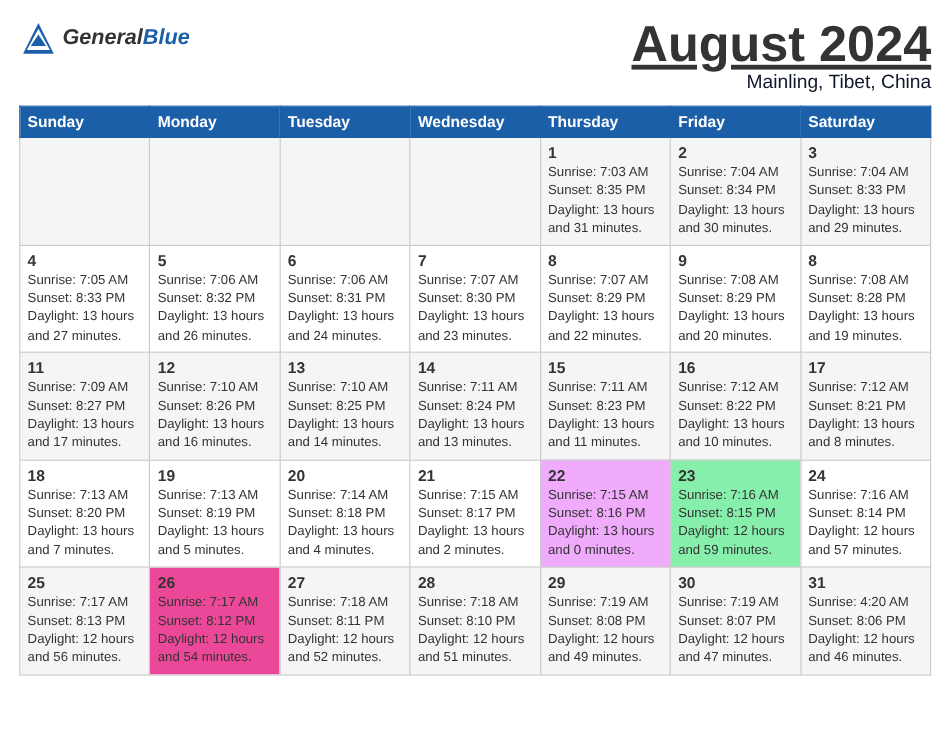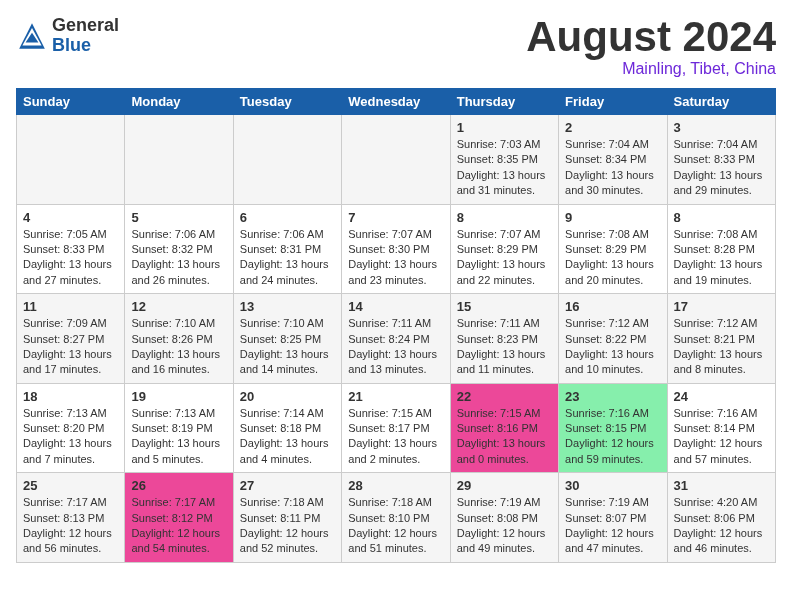--- a/index.html
+++ b/index.html
@@ -16,22 +16,22 @@
       align-items: flex-start;
       margin-bottom: 10px;
     }
     .logo {
       display: flex;
       align-items: center;
       gap: 4px;
     }
     .logo-text {
       display: flex;
-      flex-direction: column;
       line-height: 1.1;
+      font-style: italic;
     }
     .logo-general {
       font-size: 18px;
       font-weight: bold;
       color: #333;
     }
     .logo-blue {
       font-size: 18px;
       font-weight: bold;
       color: #1a5fa8;
@@ -41,24 +41,25 @@
       height: 32px;
     }
     .title-area {
       text-align: right;
     }
     .month-title {
       font-size: 42px;
       font-weight: bold;
       color: #333;
       line-height: 1;
+      text-decoration: underline;
     }
     .location {
       font-size: 16px;
-      color: #6d28d9;
+      color: #0f172a;
       margin-top: 2px;
     }
     table {
       width: 100%;
       border-collapse: collapse;
       table-layout: fixed;
     }
     th {
       background-color: #1a5fa8;
       color: #fff;
@@ -219,21 +220,21 @@
           <div class="day-info"><span>Sunrise: 7:13 AM</span><br><span>Sunset: 8:19 PM</span><br><span>Daylight: 13 hours</span><br><span>and 5 minutes.</span><br></div>
         </td>
         <td style="background-color: rgb(255, 255, 255);">
           <span class="day-number">20</span>
           <div class="day-info"><span>Sunrise: 7:14 AM</span><br><span>Sunset: 8:18 PM</span><br><span>Daylight: 13 hours</span><br><span>and 4 minutes.</span><br></div>
         </td>
         <td style="background-color: rgb(255, 255, 255);">
           <span class="day-number">21</span>
           <div class="day-info"><span>Sunrise: 7:15 AM</span><br><span>Sunset: 8:17 PM</span><br><span>Daylight: 13 hours</span><br><span>and 2 minutes.</span><br></div>
         </td>
-        <td style="background-color: #ec4899; margin-left: 45px;">
+        <td style="background-color: #f0abfc; margin-left: 45px;">
           <span class="day-number">22</span>
           <div class="day-info"><span>Sunrise: 7:15 AM</span><br><span>Sunset: 8:16 PM</span><br><span>Daylight: 13 hours</span><br><span>and 0 minutes.</span><br></div>
         </td>
         <td style="background-color: #86efac;">
           <span class="day-number">23</span>
           <div class="day-info"><span>Sunrise: 7:16 AM</span><br><span>Sunset: 8:15 PM</span><br><span>Daylight: 12 hours</span><br><span>and 59 minutes.</span><br></div>
         </td>
         <td style="background-color: rgb(255, 255, 255);">
           <span class="day-number">24</span>
           <div class="day-info"><span>Sunrise: 7:16 AM</span><br><span>Sunset: 8:14 PM</span><br><span>Daylight: 12 hours</span><br><span>and 57 minutes.</span><br></div>

